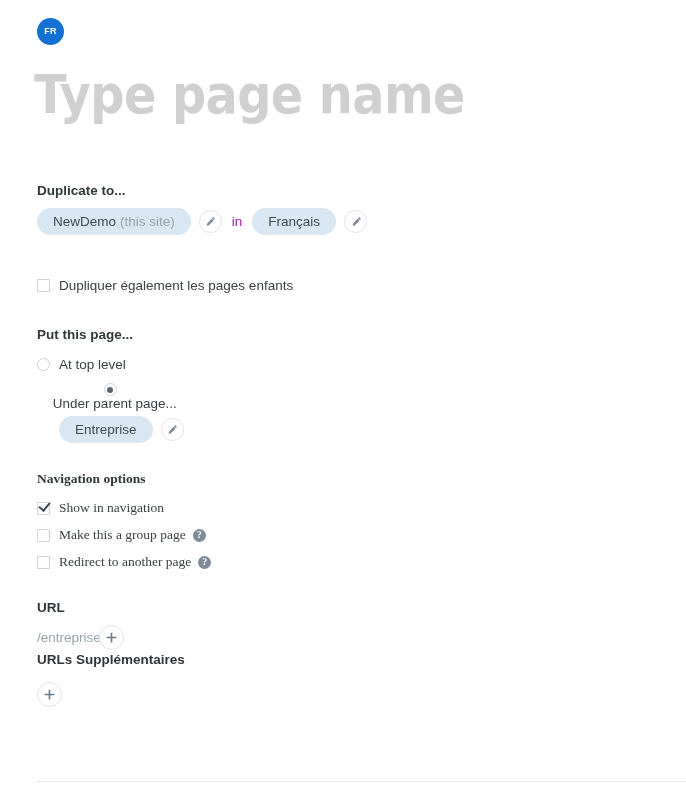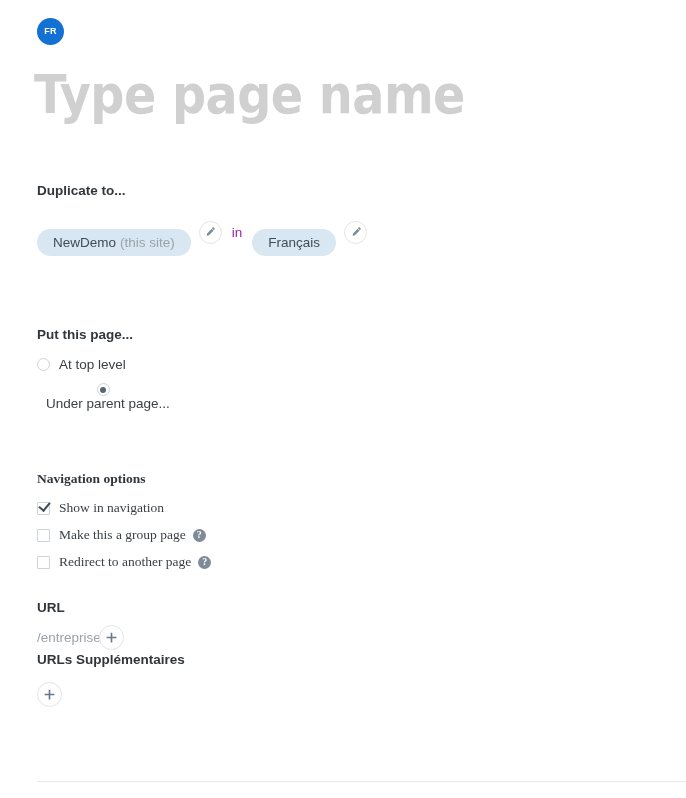--- a/index.html
+++ b/index.html
@@ -78,21 +78,20 @@
     background: #d8e7f2;
     border-radius: 14px;
     height: 27px;
     padding: 0 16px;
     display: inline-flex;
     align-items: center;
     font-size: 13.5px;
     color: #3f4b57;
     white-space: nowrap;
     cursor: pointer;
-    margin-top: 21px;
   }
   .pill .muted { color: #9aa3ab; margin-left: 4px; }
 
   .circ-btn {
     width: 23px;
     height: 23px;
     border-radius: 50%;
     border: 1px solid #e2e4e6;
     background: #ffffff;
     display: inline-flex;
@@ -231,30 +230,48 @@
       <div class="circ-btn gap-l">
         <span>
           <svg width="12" height="12" viewBox="0 0 16 16">
             <path d="M11.6 1.8c.3-.3.8-.3 1.1 0l1.5 1.5c.3.3.3.8 0 1.1l-1.1 1.1-2.6-2.6 1.1-1.1zM10 3.6l2.6 2.6-6.4 6.4-2.6.4.4-2.6L10 3.6z" fill="#7f8b96"></path>
           </svg>
         </span>
       </div>
     </div>
   </div>
 
+  <div class="section" style="top:273px;">
+    <div class="opt-row">
+      <span class="box"></span>
+      <span class="opt-label">Dupliquer également les pages enfants</span>
+    </div>
+  </div>
 
   <div class="section" style="top:327px;">
     <div class="sec-head">Put this page...</div>
     <div class="opt-row">
       <span class="radio"></span>
       <span class="opt-label">At top level</span>
     </div>
     <div class="opt-row" style="margin-top:7px;flex-direction:column;">
       <span class="radio on"></span>
       <span class="opt-label">Under parent page...</span>
+    </div>
+    <div class="pill-row" style="margin-top:9px; margin-left:22px;">
+      <div class="pill">
+        <span>Entreprise</span>
+      </div>
+      <div class="circ-btn gap-l">
+        <span>
+          <svg width="12" height="12" viewBox="0 0 16 16">
+            <path d="M11.6 1.8c.3-.3.8-.3 1.1 0l1.5 1.5c.3.3.3.8 0 1.1l-1.1 1.1-2.6-2.6 1.1-1.1zM10 3.6l2.6 2.6-6.4 6.4-2.6.4.4-2.6L10 3.6z" fill="#7f8b96"></path>
+          </svg>
+        </span>
+      </div>
     </div>
   </div>
 
   <div class="section" style="top:471px;font-family:Liberation Serif, serif;">
     <div class="sec-head">Navigation options</div>
     <div class="opt-row">
       <span class="box checked"></span>
       <span class="opt-label">Show in navigation</span>
     </div>
     <div class="opt-row" style="margin-top:3px;">

